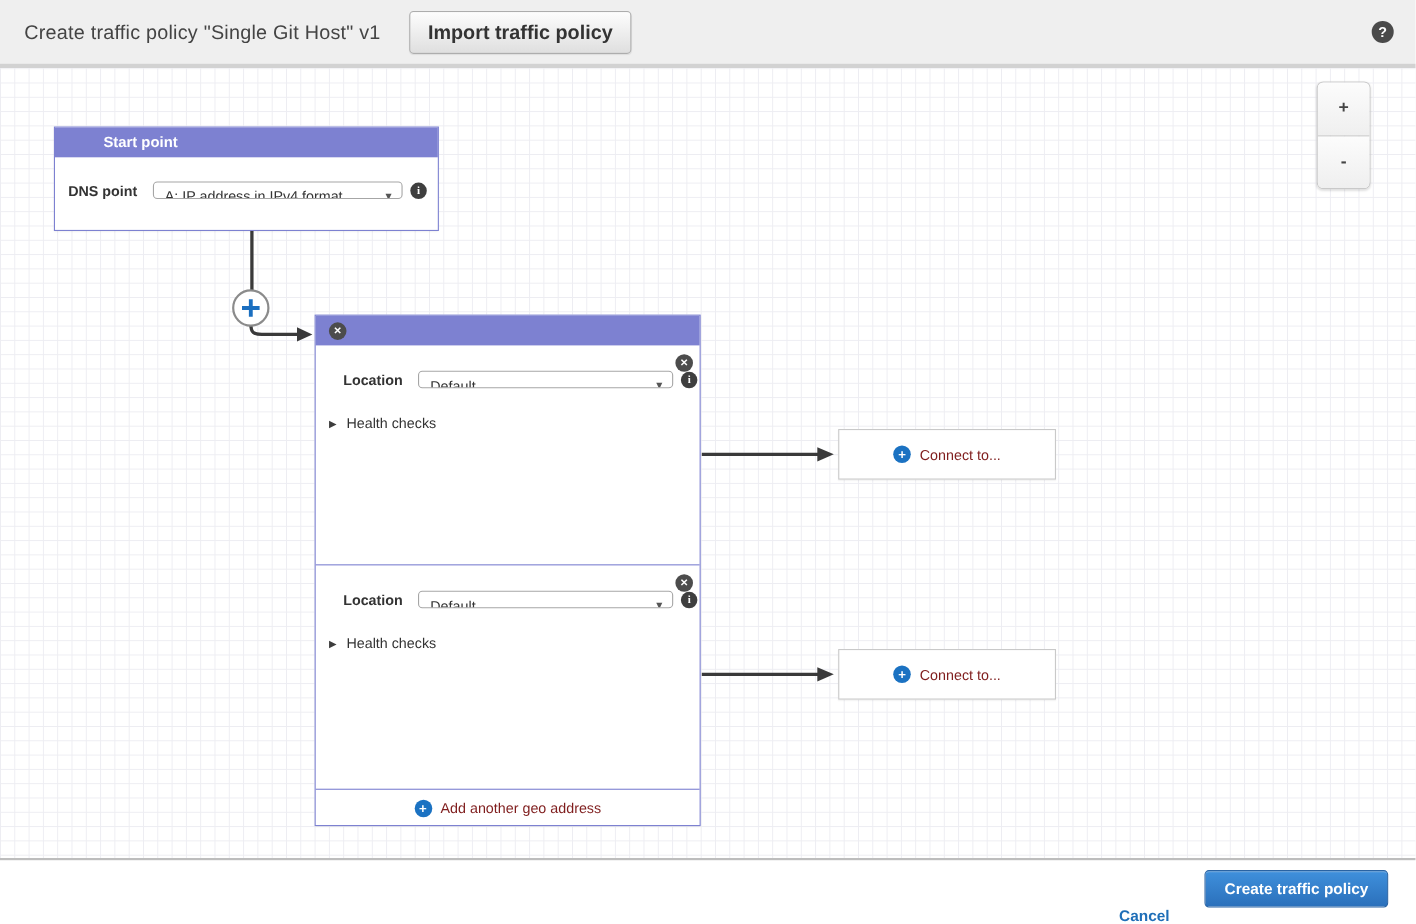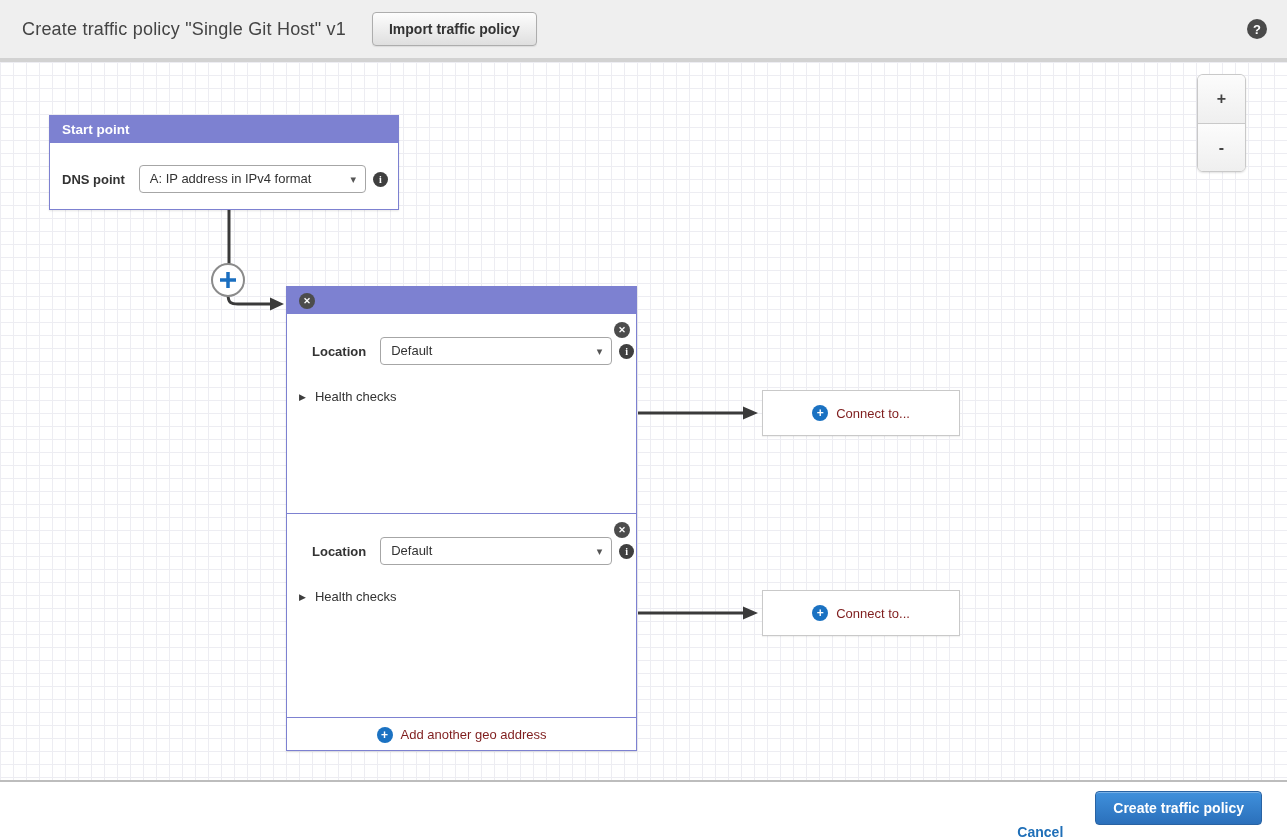--- a/index.html
+++ b/index.html
@@ -21,21 +21,21 @@
     align-items:center;
     padding:0 20px 0 22px;
   }
   .page-title {
     font-size:18px;
     color:#444;
     letter-spacing:.2px;
   }
   .btn-import {
     margin-left:26px;
-    font-size:14px;
+    font-size:18px;
     font-weight:bold;
     color:#333;
     background:linear-gradient(#fdfdfd,#dfdfdf);
     border:1px solid #adadad;
     border-radius:4px;
     padding:8px 16px;
     cursor:pointer;
     box-shadow:0 1px 1px rgba(0,0,0,.08);
   }
   .help-badge {
@@ -89,29 +89,29 @@
   .node-header {
     height:27px;
     background:#7d81d1;
     color:#fff;
     font-size:13.5px;
     font-weight:bold;
     display:flex;
     align-items:center;
     padding:0 8px 0 12px;
   }
-  .node-header .title { flex:1; }
+  .node-header .title { flex:1;margin-left:32px; }
 
   
   .start-node { left:49px; top:53px; width:350px; height:95px; }
   .start-body { display:flex; align-items:center; padding:22px 10px 0 12px; }
   .field-label { font-size:13px; font-weight:bold; color:#333; margin-right:14px; white-space:nowrap; }
   .dropdown {
     position:relative;
-    height:28px;
+    height:16px;
     background:#fff;
     border:1px solid #a6a6a6;
     border-radius:4px;
     font-size:13px;
     color:#333;
     line-height:26px;
     padding:0 24px 0 10px;
     cursor:pointer;
     white-space:nowrap;
     overflow:hidden;

